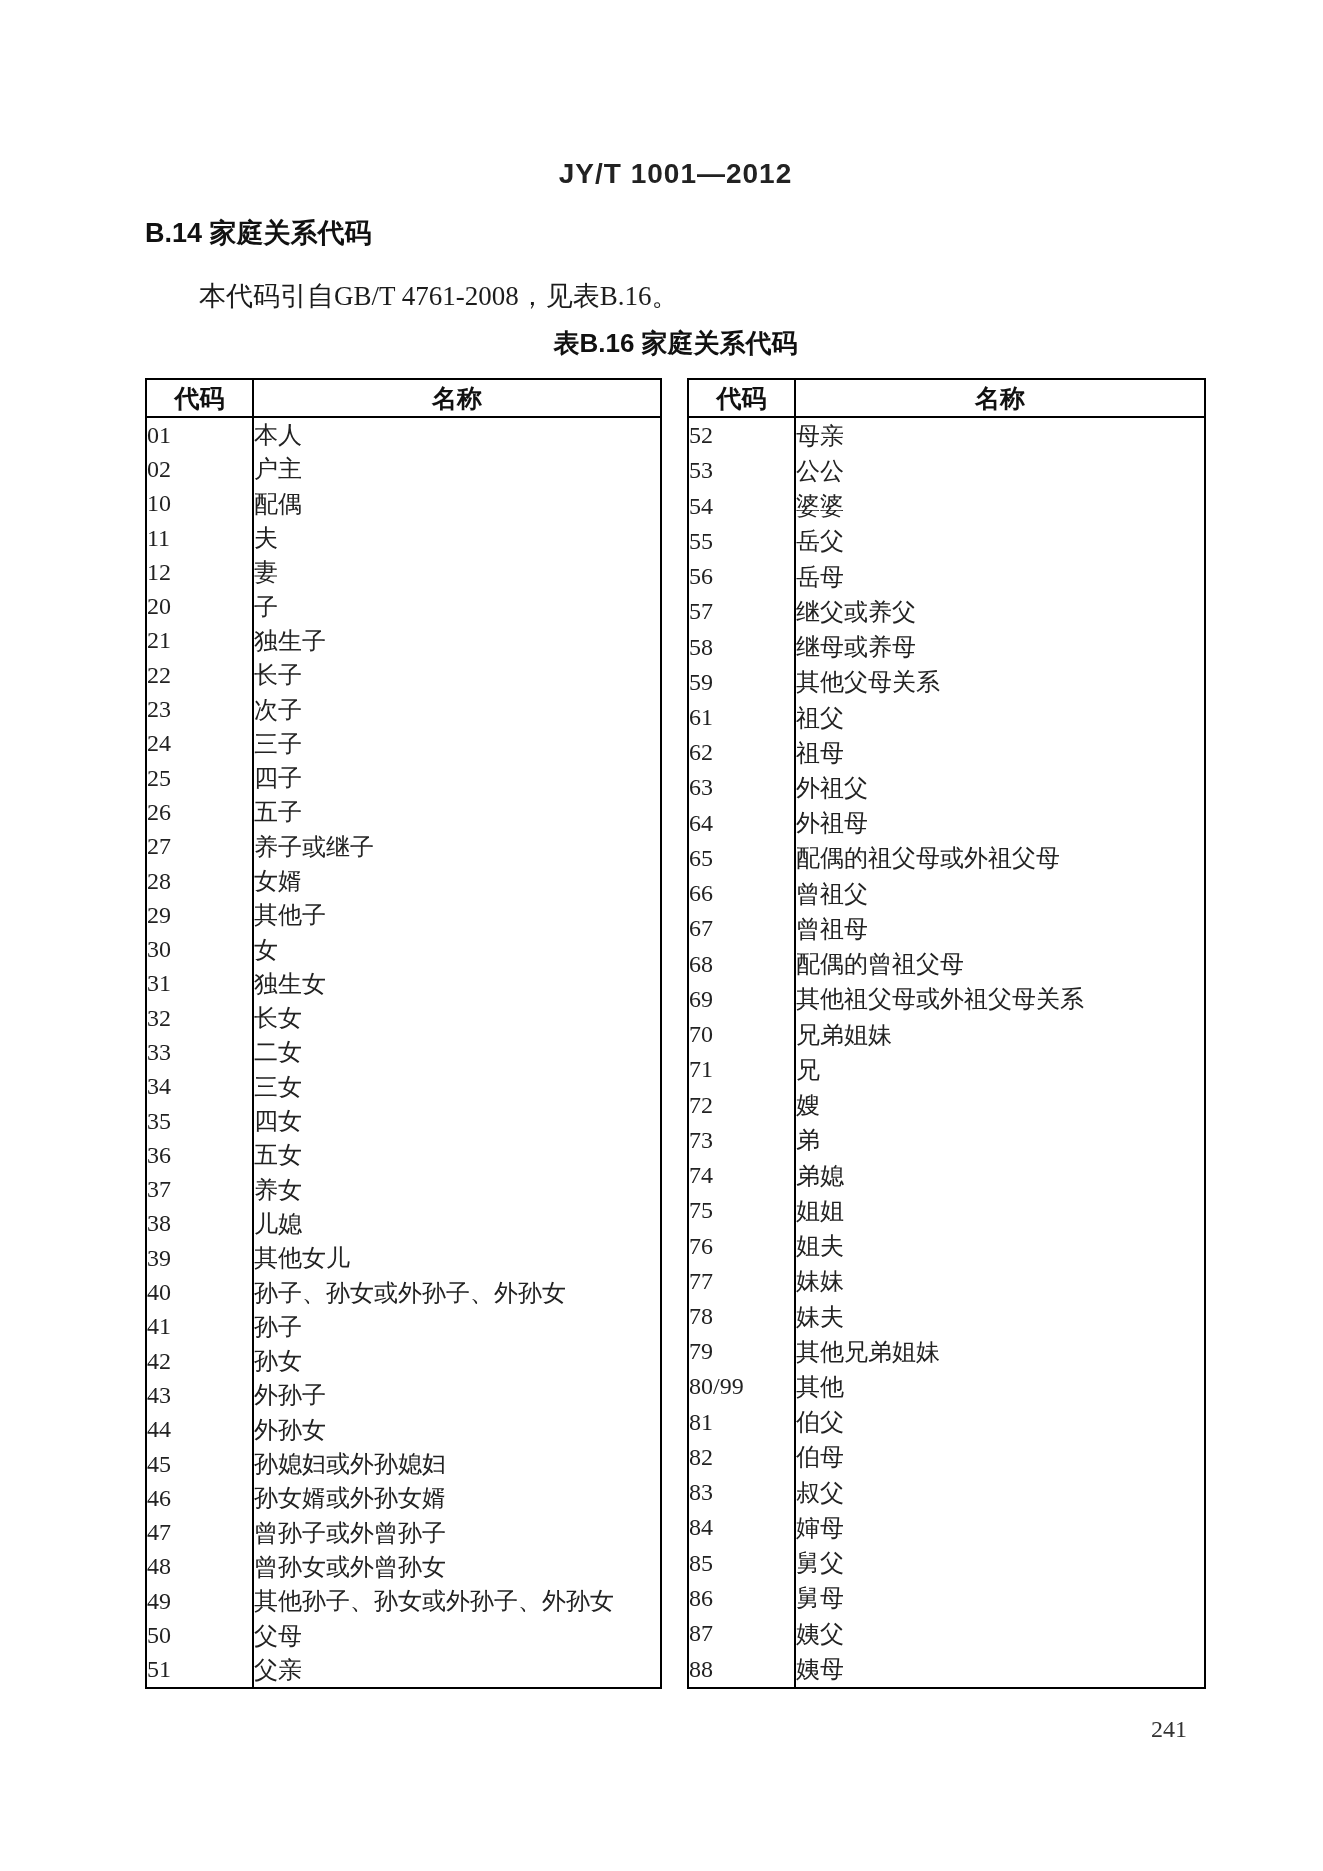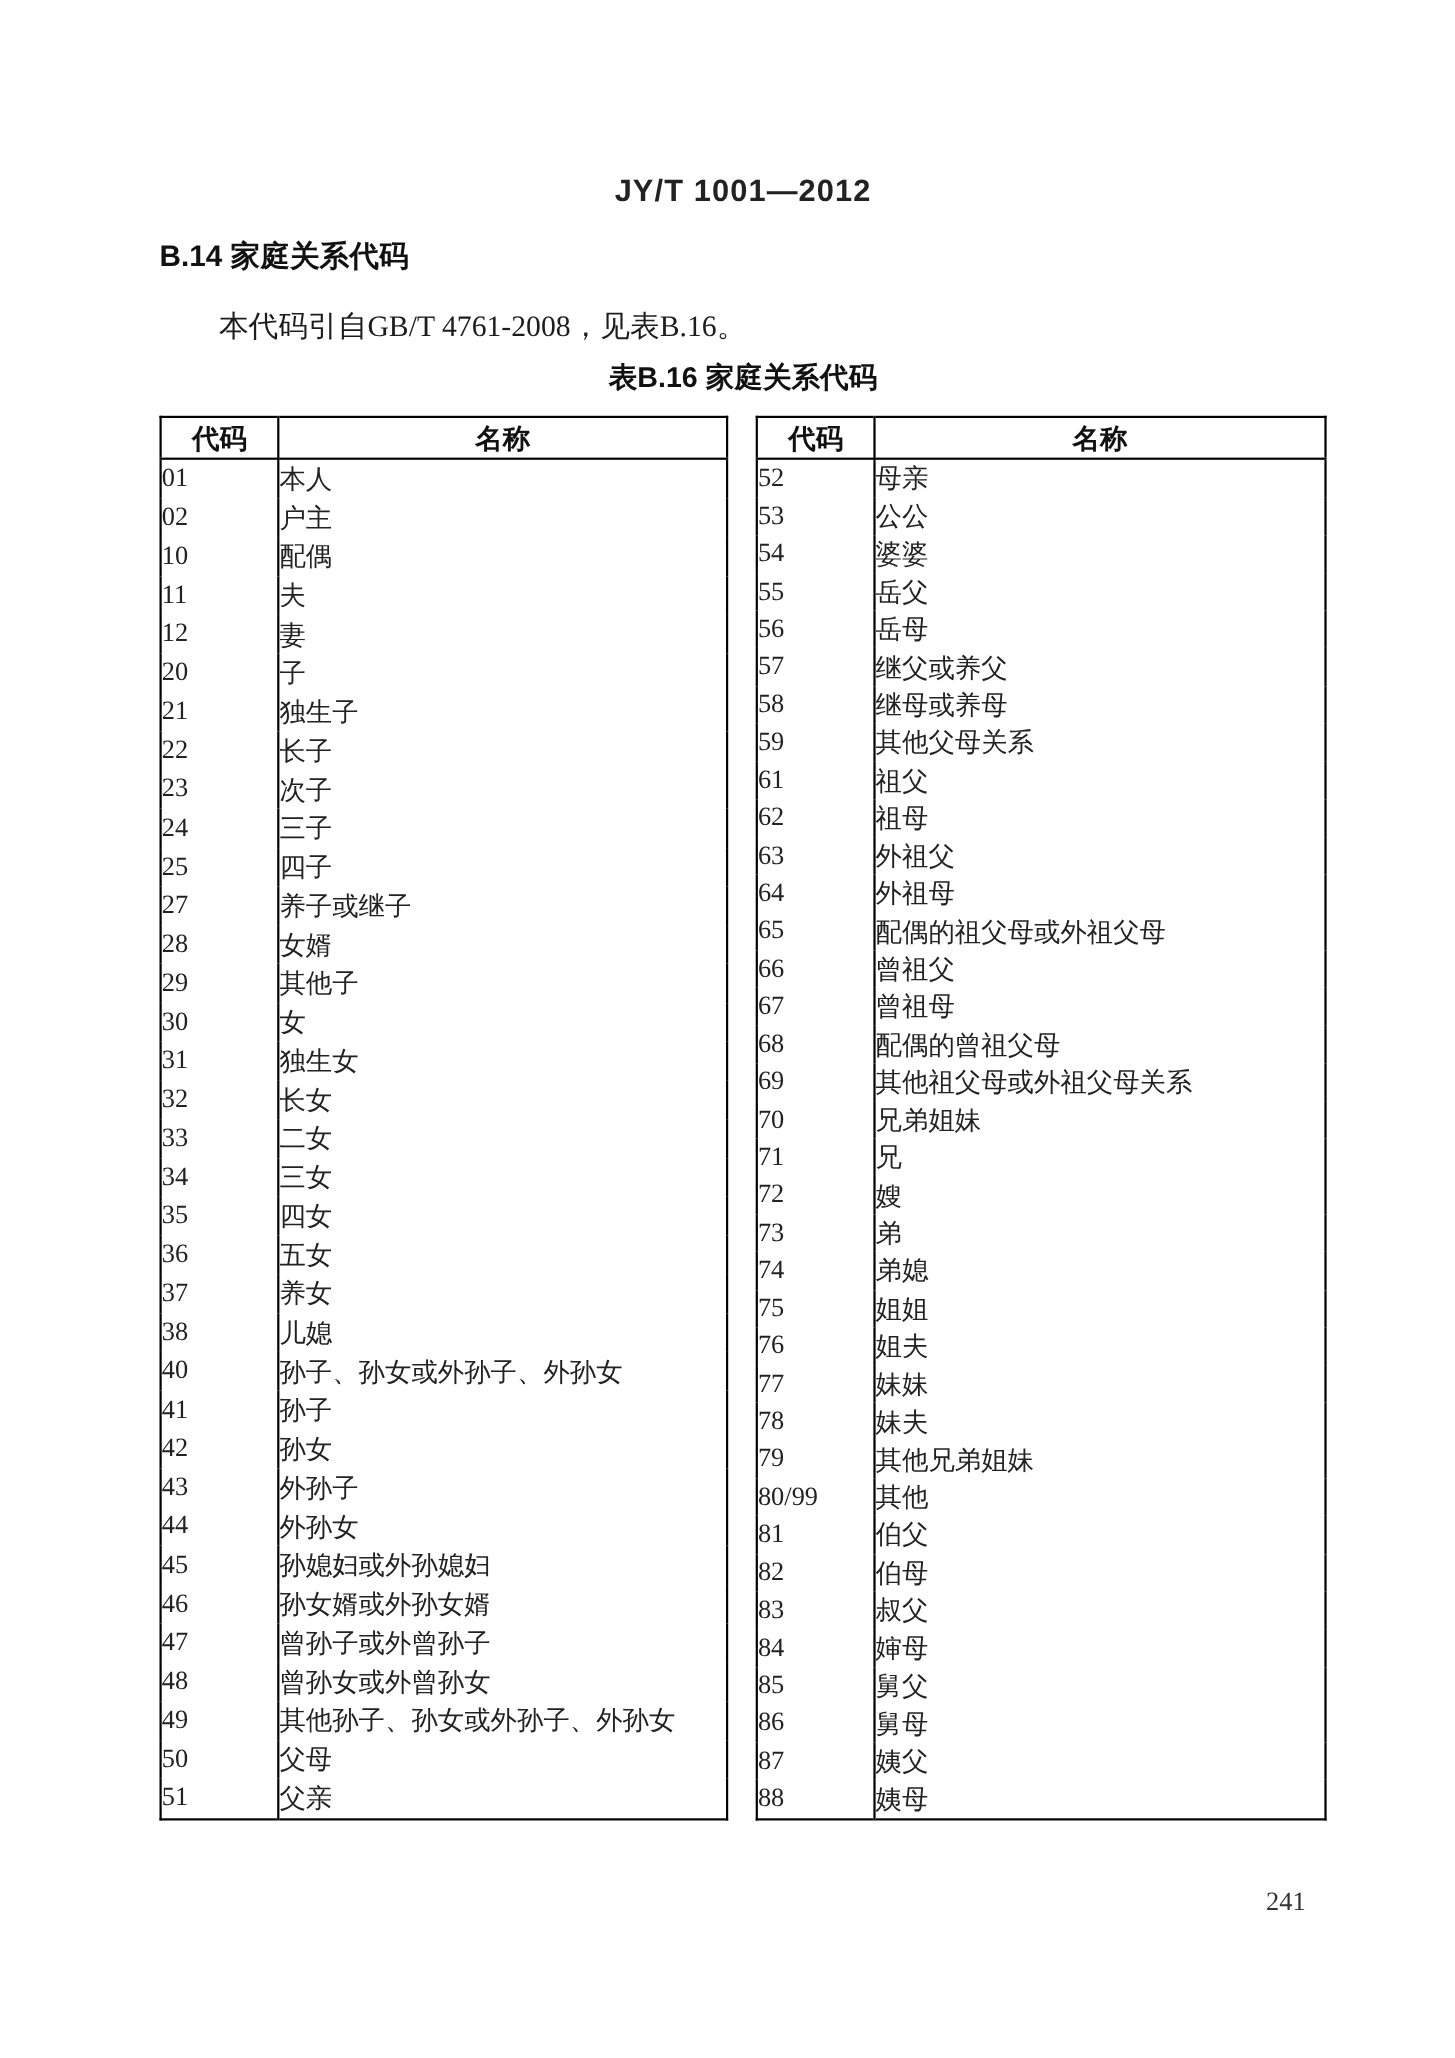--- a/index.html
+++ b/index.html
@@ -182,20 +182,24 @@
         <tr>
           <td class="code-cell">24</td>
           <td class="name-cell">三子</td>
         </tr>
 
         <tr>
           <td class="code-cell">25</td>
           <td class="name-cell">四子</td>
         </tr>
 
+        <tr>
+          <td class="code-cell">26</td>
+          <td class="name-cell">五子</td>
+        </tr>
 
         <tr>
           <td class="code-cell">27</td>
           <td class="name-cell">养子或继子</td>
         </tr>
 
         <tr>
           <td class="code-cell">28</td>
           <td class="name-cell">女婿</td>
         </tr>
@@ -243,20 +247,24 @@
         <tr>
           <td class="code-cell">37</td>
           <td class="name-cell">养女</td>
         </tr>
 
         <tr>
           <td class="code-cell">38</td>
           <td class="name-cell">儿媳</td>
         </tr>
 
+        <tr>
+          <td class="code-cell">39</td>
+          <td class="name-cell">其他女儿</td>
+        </tr>
 
         <tr>
           <td class="code-cell">40</td>
           <td class="name-cell">孙子、孙女或外孙子、外孙女</td>
         </tr>
 
         <tr>
           <td class="code-cell">41</td>
           <td class="name-cell">孙子</td>
         </tr>

